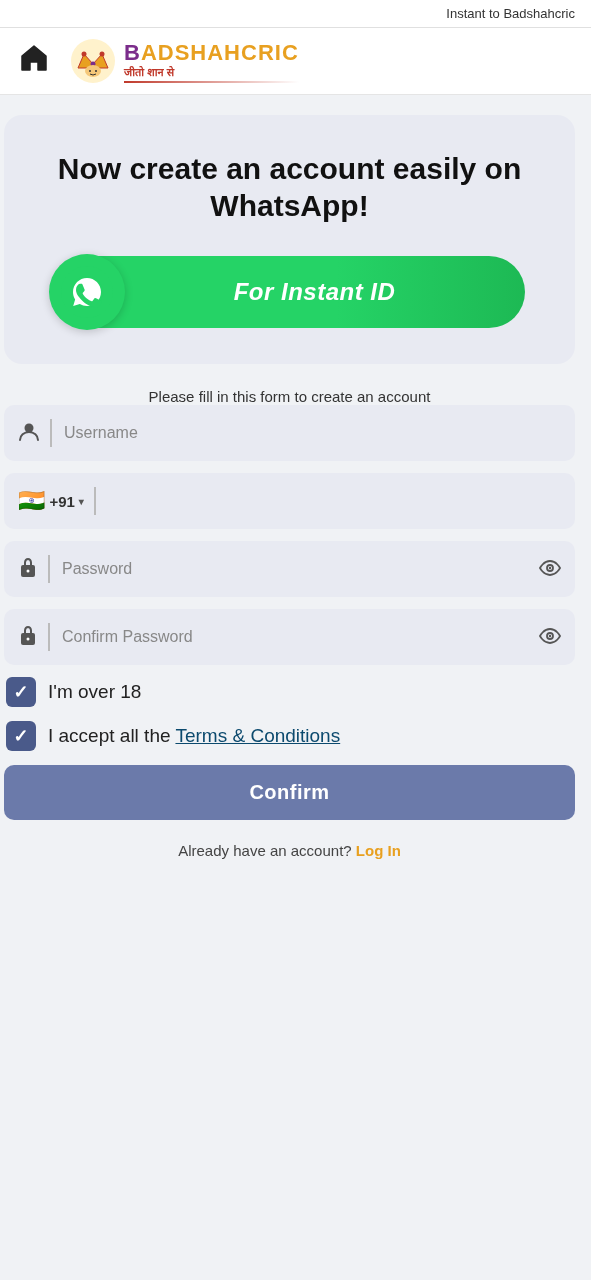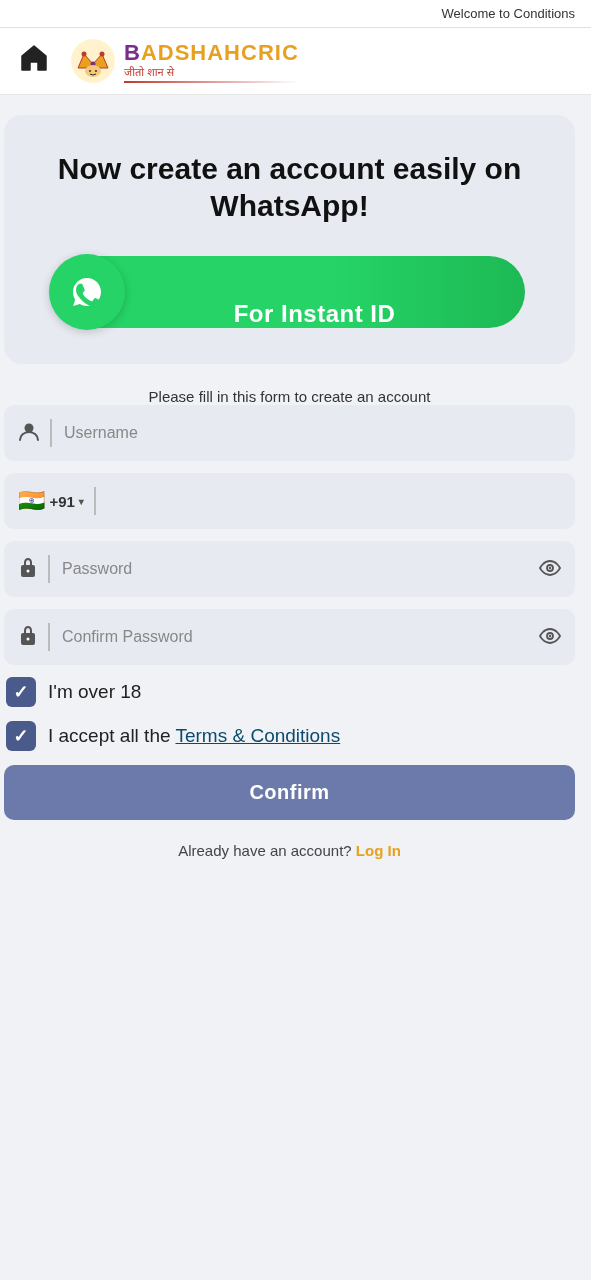--- a/index.html
+++ b/index.html
@@ -52,21 +52,21 @@
     .logo-name {
       font-size: 22px;
       font-weight: 900;
       letter-spacing: 1px;
     }
     .logo-name span.b { color: #7b2d8b; }
     .logo-name span.rest { color: #e8a020; margin-top: 28px; }
     .logo-tagline {
       font-size: 11px;
       color: #c0392b;
-      font-weight: 400;
+      font-weight: 700;
       margin-top: -2px;
     }
     .logo-line {
       width: 100%;
       height: 2px;
       background: linear-gradient(90deg, #c0392b, transparent);
       margin-top: 2px;
     }
 
     
@@ -84,32 +84,33 @@
     }
     .card-title {
       font-size: 30px;
       font-weight: 900;
       color: #111;
       line-height: 1.22;
       margin-bottom: 32px;
     }
     .whatsapp-btn {
       display: flex;
-      align-items: flex-end;
+      align-items: center;
       background: linear-gradient(90deg, #25d366 60%, #1db954 100%);
       border-radius: 50px;
       padding: 0;
       cursor: pointer;
       border: none;
       width: 100%;
       max-width: 470px;
       margin: 0 auto;
       overflow: visible;
       position: relative;
       height: 72px;
+      font-style: italic;
     }
     .whatsapp-logo {
       width: 76px;
       height: 76px;
       background: #25d366;
       border-radius: 50%;
       display: flex;
       align-items: center;
       justify-content: center;
       position: absolute;
@@ -283,21 +284,21 @@
       color: #e8a020;
       font-weight: 700;
       cursor: pointer;
       text-decoration: none;
     }
   </style>
 </head>
 <body>
 
 <div class="top-bar">
-  <span>Welcome to Conditions</span>
+  <span>Instant to Badshahcric</span>
 </div>
 
 <div class="header">
   <div class="home-icon">
     <svg width="32" height="32" viewBox="0 0 32 32" fill="none">
       <path d="M4 14L16 4L28 14V28H20V20H12V28H4V14Z" fill="#222" stroke="#222" stroke-width="1.5" stroke-linejoin="round"></path>
     </svg>
   </div>
   <div class="logo-container">
 

